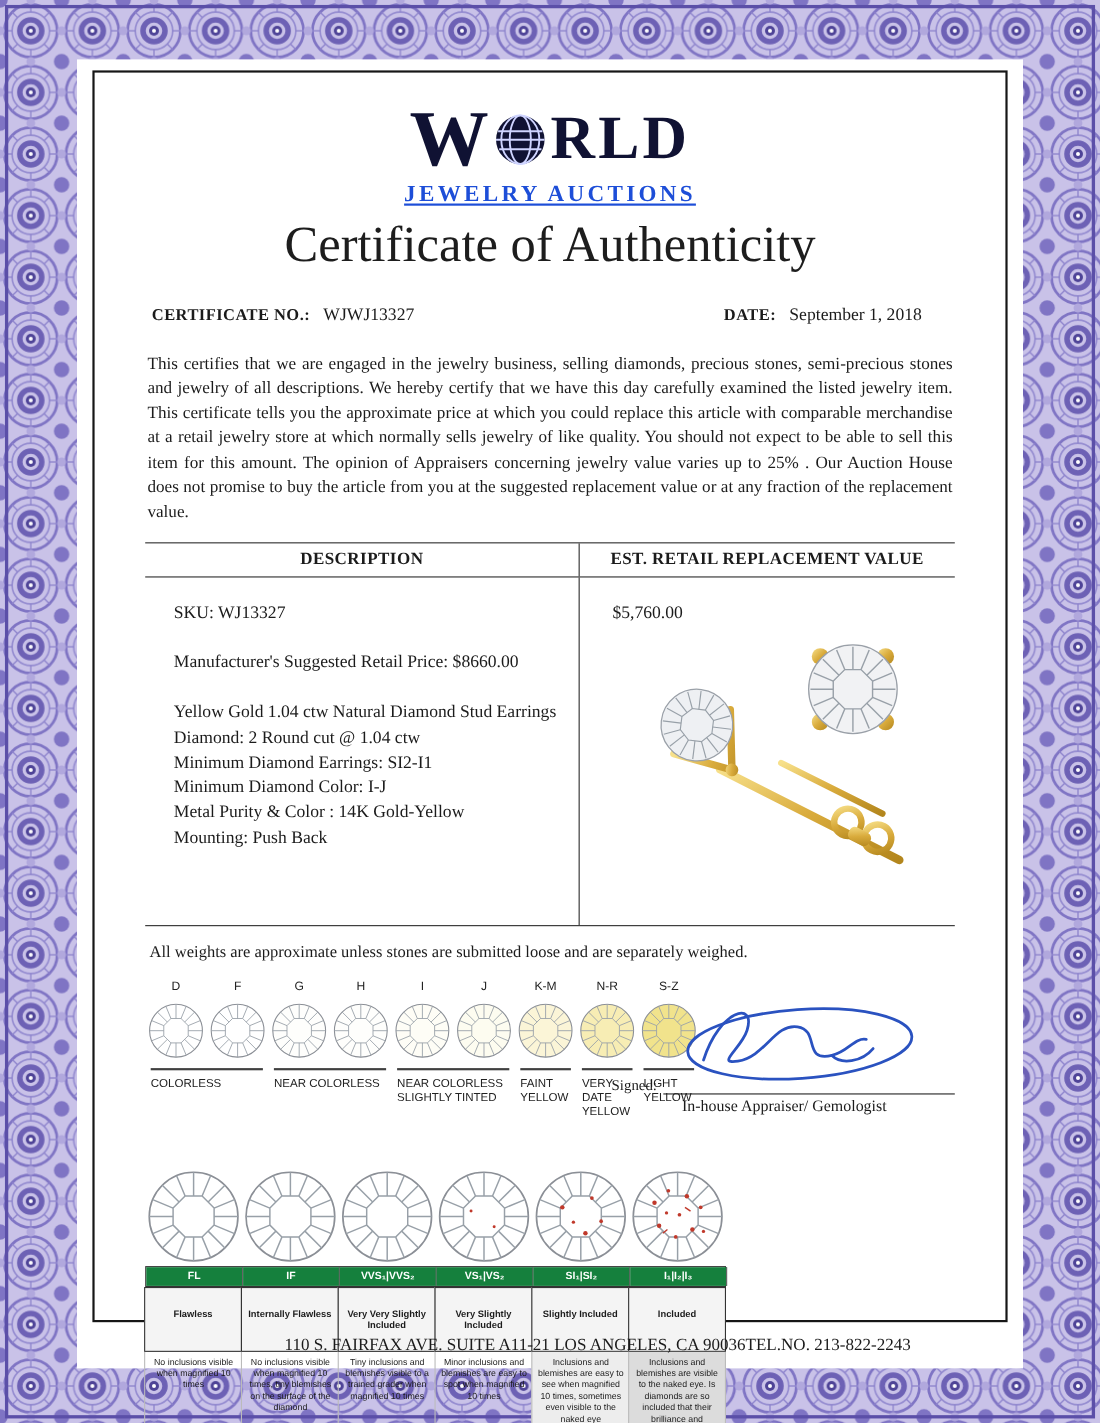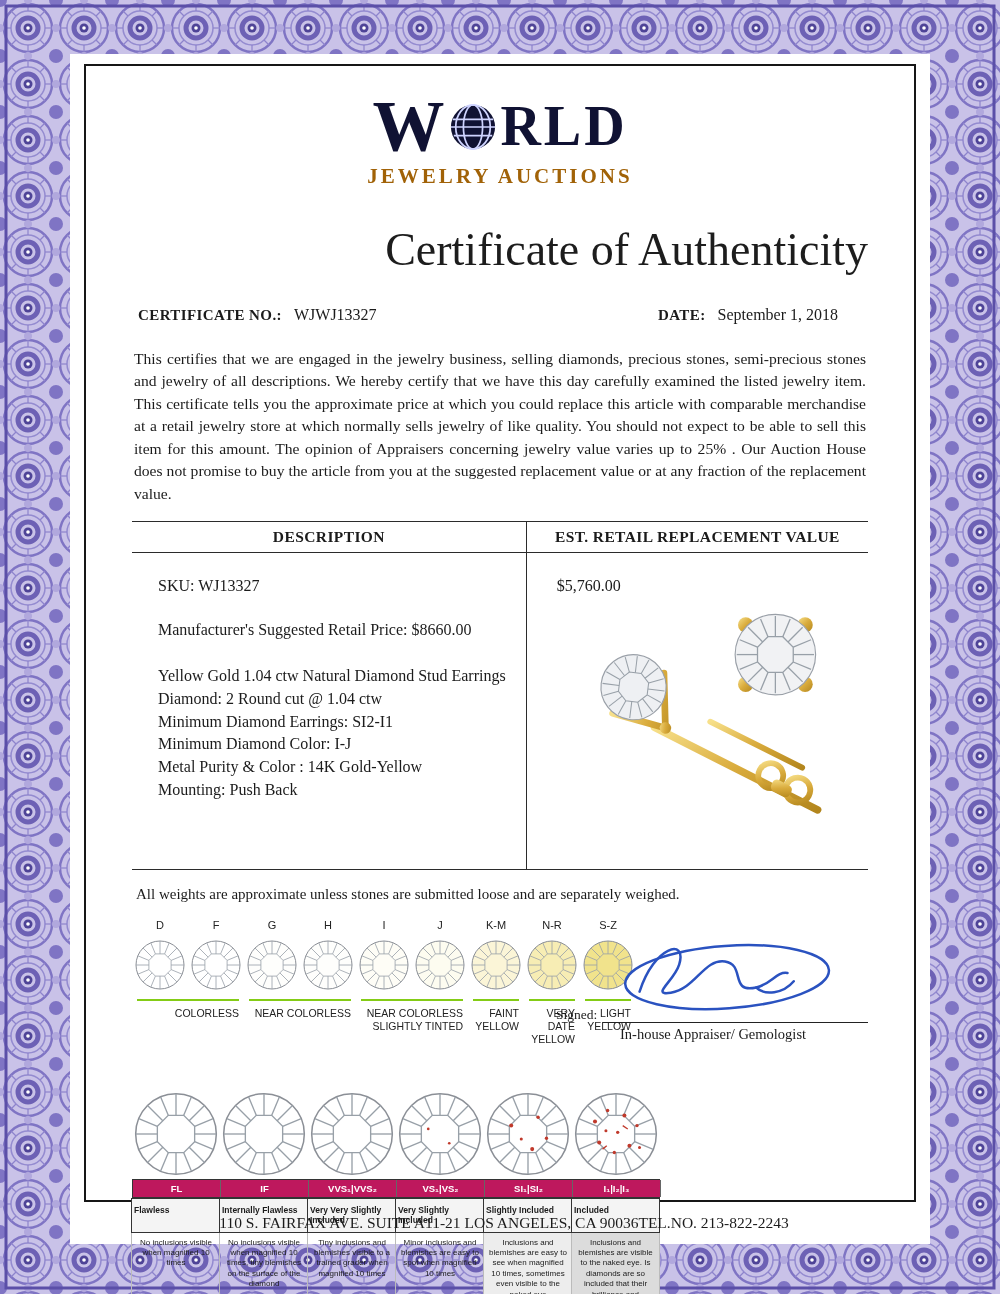--- a/index.html
+++ b/index.html
@@ -9,23 +9,23 @@
   .sheet{position:absolute;left:70px;top:54px;right:70px;bottom:50px;background:#fff;}
   .frame{position:absolute;left:14px;top:10px;right:14px;bottom:42px;
          border:2px solid #161616;padding:14px 46px 6px;box-sizing:border-box;}
   
   .logo{ text-align:center; margin-top:10px;}
   .logo-word{display:flex;justify-content:center;align-items:center;gap:2px;
              font-weight:bold;color:#101233;line-height:1;}
   .logo-w{font-size:72px;}
   .logo-rest{font-size:56px;letter-spacing:3px;}
   .globe{width:48px;height:48px;margin:0 1px -2px 3px;}
-  .logo-sub{margin-top:2px;font-weight:bold;font-size:21px;letter-spacing:3px;color:#a16207;}
-  
-  .title{margin:34px 0 0;text-align:right;font-size:46px;font-weight:normal;color:#1d1d1d;}
+  .logo-sub{margin-top:2px;font-weight:bold;font-size:21px;letter-spacing:3px;color:#1d4ed8;text-decoration:underline;}
+  
+  .title{margin:6px 0 0;text-align:center;font-size:46px;font-weight:normal;color:#1d1d1d;}
   
   .meta{display:flex;justify-content:space-between;margin:30px 6px 0 6px;font-size:16px;}
   .meta b{letter-spacing:.4px;font-size:15px;}
   .meta .v{margin-left:8px;}
   .meta-right{margin-right:24px;}
   
   .bodytext{margin:24px 2px 0 2px;font-size:15.6px;line-height:1.44;text-align:justify;}
   
   .valtable{margin-top:16px;border-top:1.6px solid #2b2b2b;}
   .trow{display:grid;grid-template-columns:53.5% 46.5%;}
@@ -42,46 +42,46 @@
   
   .note{margin:16px 0 0 4px;font-size:15px;}
   
   .charts-row{position:relative;margin-top:16px;height:168px;}
   .color-chart{position:absolute;left:0;top:0;}
   .cc-grid{display:grid;grid-template-columns:repeat(9,56px);}
   .cc-grade{text-align:center;font:11px "Liberation Sans",sans-serif;color:#222;padding-bottom:9px;}
   .cc-diacell{display:flex;justify-content:center;}
   .cc-diacell svg{width:50px;height:50px;}
   .cc-groups{display:grid;grid-template-columns:repeat(9,56px);margin-top:9px;}
-  .cc-group{grid-row:1;text-align:right;font:10.5px/1.25 "Liberation Sans",sans-serif;
-            padding-top:6px;margin:0 5px;border-top:2px solid #84cc16;white-space:pre-line;color:#222;}
+  .cc-group{grid-row:1;text-align:left;font:10.5px/1.25 "Liberation Sans",sans-serif;
+            padding-top:6px;margin:0 5px;border-top:2px solid #404040;white-space:pre-line;color:#222;}
   .s2{grid-column:span 2;}
   
   .sig{position:absolute;right:0;top:8px;width:312px;}
   .scribble{display:block;margin:0 6px -16px 44px;}
   .sig-row{display:flex;align-items:flex-end;font-size:13.5px;}
   .sig-line{flex:1;border-bottom:1.5px solid #222;margin-left:6px;height:14px;}
   .sig-name{margin:3px 0 0 64px;font-size:14.5px;}
   
   .clarity{margin-top:4px;width:528px;}
   .cl-grid{display:grid;grid-template-columns:repeat(6,88px);}
   .cl-diacell{display:flex;justify-content:center;align-items:center;height:86px;}
   .cl-diacell svg{width:84px;height:84px;}
-  .cl-grade{background:#be185d;color:#fff;font:bold 9.5px "Liberation Sans",sans-serif;
+  .cl-grade{background:#15803d;color:#fff;font:bold 9.5px "Liberation Sans",sans-serif;
             text-align:center;padding:3px 0;border-right:1px solid #666;}
   .cl-gradewrap{border:1px solid #333;margin-top:2px;}
-  .cl-label{font:bold 8.5px/1.2 "Liberation Sans",sans-serif;text-align:left;
-            padding:6px 2px;border:1px solid #333;margin-left:-1px;background:#f4f4f4;}
+  .cl-label{font:bold 8.5px/1.2 "Liberation Sans",sans-serif;text-align:center;
+            padding:18px 2px;border:1px solid #333;margin-left:-1px;background:#f4f4f4;}
   .cl-desc{font:8px/1.3 "Liberation Sans",sans-serif;text-align:center;padding:5px 4px 2px;
            border-left:1px solid #bbb;margin-left:-1px;}
   .cl-desc.shade1{background:#ededed;}
   .cl-desc.shade2{background:#dcdcdc;border-right:1px solid #bbb;}
   
   .footer{position:absolute;left:14px;right:14px;bottom:12px;display:flex;
-          justify-content:center;font-size:15.5px;padding:0 88px 0 96px;}
+          justify-content:flex-end;font-size:15.5px;padding:0 88px 0 96px;}
 </style>
 </head>
 <body>
 
 <svg width="0" height="0" style="position:absolute" aria-hidden="true">
   <defs>
     <linearGradient id="gold" x1="0" y1="0" x2="1" y2="1">
       <stop offset="0" stop-color="#f7e08a"></stop>
       <stop offset="0.5" stop-color="#d9ab3c"></stop>
       <stop offset="1" stop-color="#b3861d"></stop>

